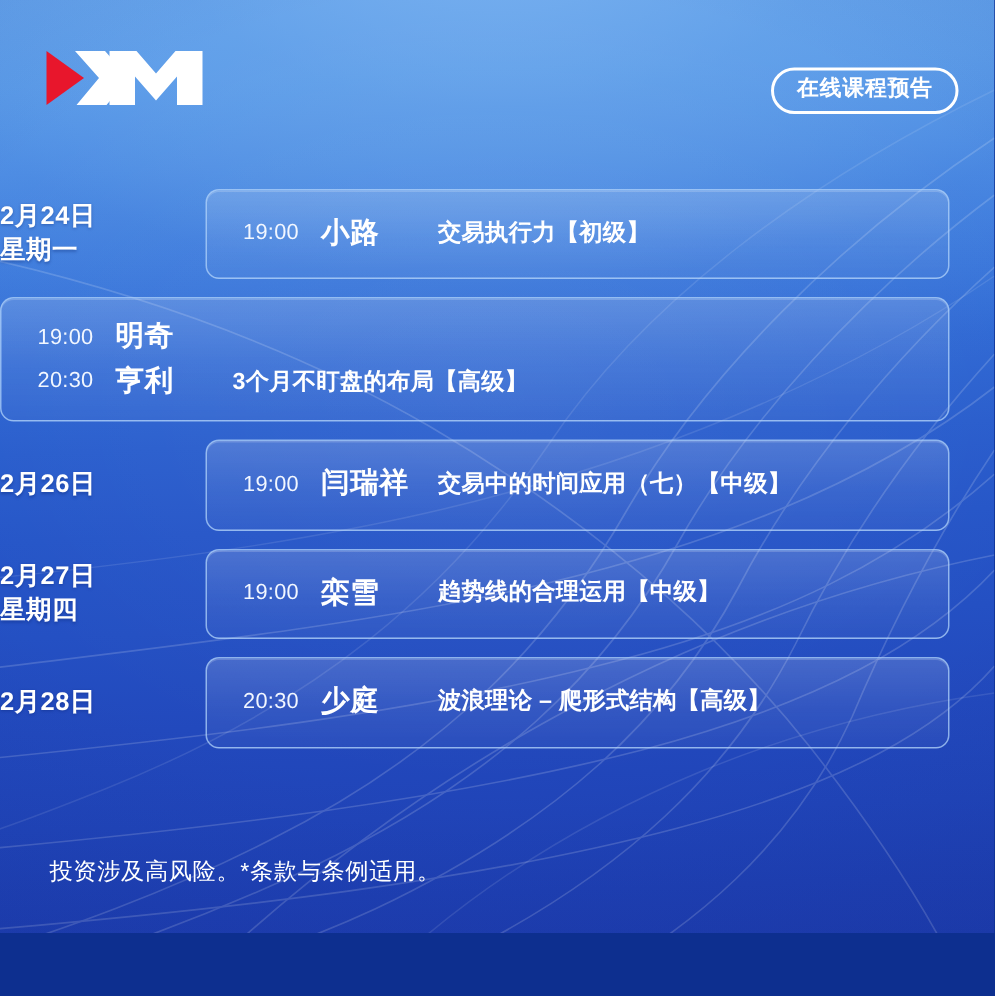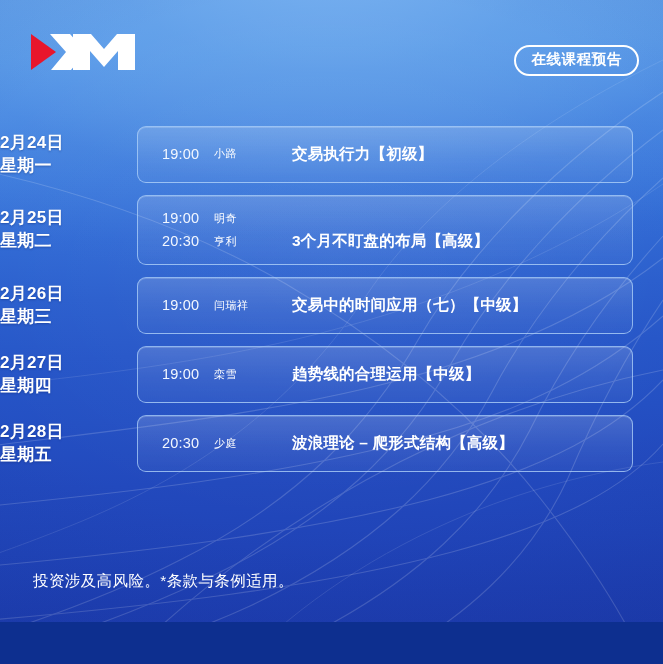--- a/index.html
+++ b/index.html
@@ -126,22 +126,22 @@
     width: 76px;
     padding-left: 24px;
     box-sizing: border-box;
     font-size: 14.5px;
     color: #f2f7ff;
     letter-spacing: 0.2px;
   }
   .session .who {
     flex: 0 0 auto;
     width: 78px;
-    font-weight: normal;
-    font-size: 11px;
+    font-weight: bold;
+    font-size: 19px;
     letter-spacing: 0.5px;
   }
   .session .topic {
     flex: 1 1 auto;
     font-size: 15.5px;
     letter-spacing: 0.2px;
     font-weight: bold;
   }
 
   
@@ -207,41 +207,36 @@
       <div class="card single">
         <div class="session">
           <span class="time">19:00</span>
           <span class="who">小路</span>
           <span class="topic">交易执行力【初级】</span>
         </div>
       </div>
     </div>
 
     <div class="row">
-      <div class="daycell">
-        <span>2月25日</span>
-        <span class="dow">星期二</span>
-      </div>
       <div class="card">
         <div class="session">
           <span class="time">19:00</span>
           <span class="who">明奇</span>
         </div>
         <div class="session">
           <span class="time">20:30</span>
           <span class="who">亨利</span>
           <span class="topic">3个月不盯盘的布局【高级】</span>
         </div>
       </div>
     </div>
 
     <div class="row">
       <div class="daycell">
         <span>2月26日</span>
-        <span class="dow">星期三</span>
       </div>
       <div class="card single">
         <div class="session">
           <span class="time">19:00</span>
           <span class="who">闫瑞祥</span>
           <span class="topic">交易中的时间应用（七）【中级】</span>
         </div>
       </div>
     </div>
 
@@ -255,21 +250,20 @@
           <span class="time">19:00</span>
           <span class="who">栾雪</span>
           <span class="topic">趋势线的合理运用【中级】</span>
         </div>
       </div>
     </div>
 
     <div class="row">
       <div class="daycell">
         <span>2月28日</span>
-        <span class="dow">星期五</span>
       </div>
       <div class="card single">
         <div class="session">
           <span class="time">20:30</span>
           <span class="who">少庭</span>
           <span class="topic">波浪理论 – 爬形式结构【高级】</span>
         </div>
       </div>
     </div>
 

